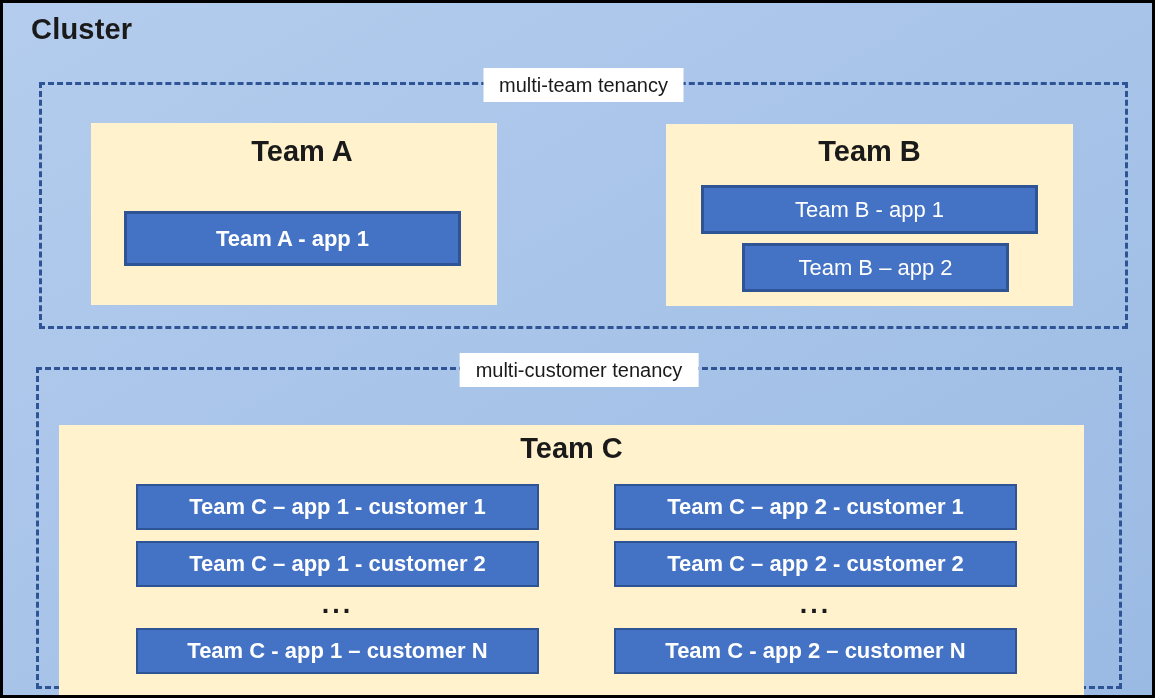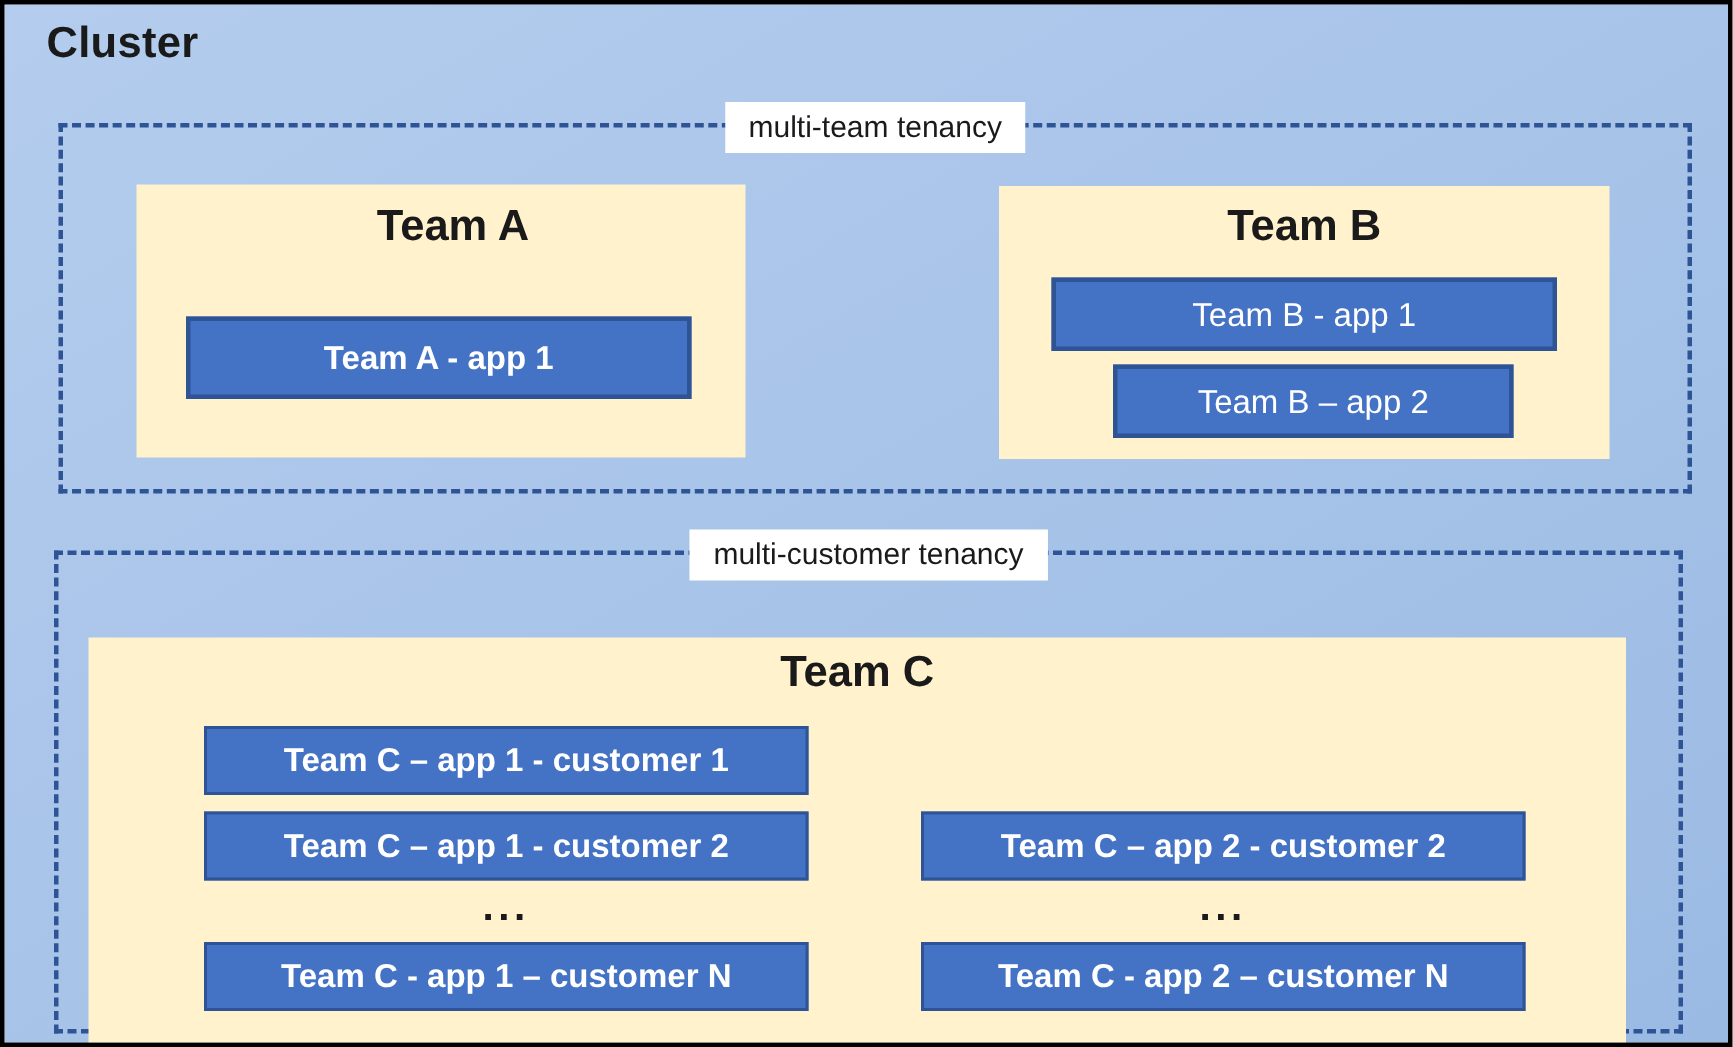--- a/index.html
+++ b/index.html
@@ -124,20 +124,21 @@
       <div class="panel-title">Team C</div>
 
       <div class="col col-1">
         <div class="app-box thin row-1">Team C – app 1 - customer 1</div>
         <div class="app-box thin row-2">Team C – app 1 - customer 2</div>
         <div class="ellipsis">...</div>
         <div class="app-box thin row-n">Team C - app 1 – customer N</div>
       </div>
 
       <div class="col col-2">
+        <div class="app-box thin row-1">Team C – app 2 - customer 1</div>
         <div class="app-box thin row-2">Team C – app 2 - customer 2</div>
         <div class="ellipsis">...</div>
         <div class="app-box thin row-n">Team C - app 2 – customer N</div>
       </div>
     </div>
   </section>
 
 </div>
 
 </body></html>

